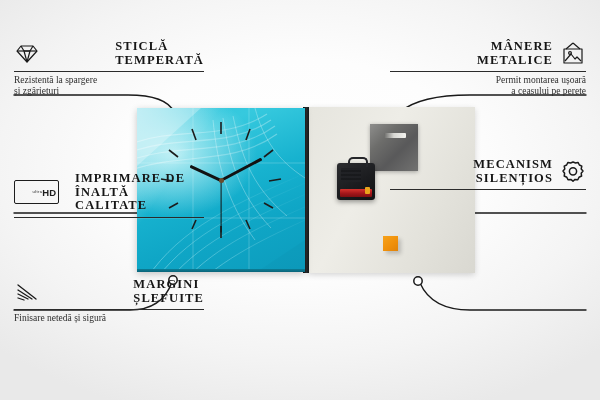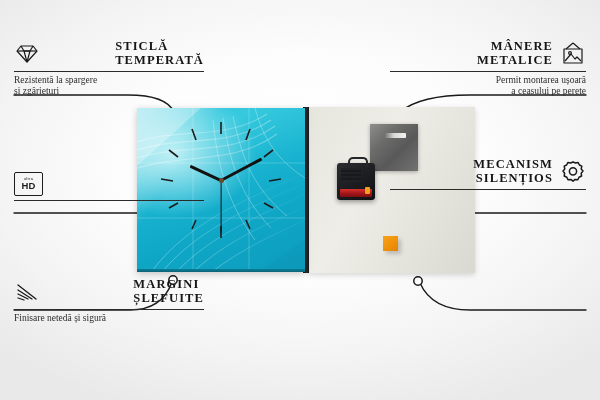--- a/index.html
+++ b/index.html
@@ -33,22 +33,22 @@
     font-size:9.5px;line-height:11px;color:#2e2e2e;white-space:pre-line;
   }
   .co-left .co-sub{text-align:left;}
   .co-right .co-sub{text-align:right;}
 
   .ico{width:26px;height:24px;flex:0 0 auto;display:block;}
   .ico svg{display:block;width:100%;height:100%;}
 
   .hd-badge{
     width:27px;height:22px;border:1.3px solid #1d1d1d;border-radius:2px;
-    display:flex;flex-direction:column;align-items:center;justify-content:center;
-    line-height:1;flex:0 0 auto;
+    display:flex;flex-direction:row;align-items:center;justify-content:center;
+    line-height:1;flex:0 0 auto;padding-left:16px;
   }
   .hd-badge .u{font-size:4.2px;letter-spacing:.3px;color:#1d1d1d;font-family:"Liberation Sans",sans-serif;}
   .hd-badge .h{font-size:9.5px;font-weight:700;color:#1d1d1d;font-family:"Liberation Sans",sans-serif;letter-spacing:.2px;}
 
   
   #co-glass   {left:14px; top:40px;  width:190px;}
   #co-print   {left:14px; top:172px; width:190px;}
   #co-edges   {left:14px; top:278px; width:190px;}
   #co-handles {right:14px;top:40px;  width:196px;}
   #co-mech    {right:14px;top:158px; width:196px;}
@@ -256,20 +256,22 @@
     <div class="co-sub">Rezistentă la spargere
 și zgârieturi</div>
   </div>
 
   <div class="callout co-left" id="co-print">
     <div class="co-head">
       <span class="hd-badge">
         <span class="u">ultra</span>
         <span class="h">HD</span>
       </span>
+      <span class="co-title">IMPRIMARE DE
+ÎNALTĂ CALITATE</span>
     </div>
     <div class="co-rule"></div>
   </div>
 
   <div class="callout co-right" id="co-handles">
     <div class="co-head">
       <span class="co-title">MÂNERE
 METALICE</span>
       <span class="ico">
         <svg viewBox="0 0 26 24">

